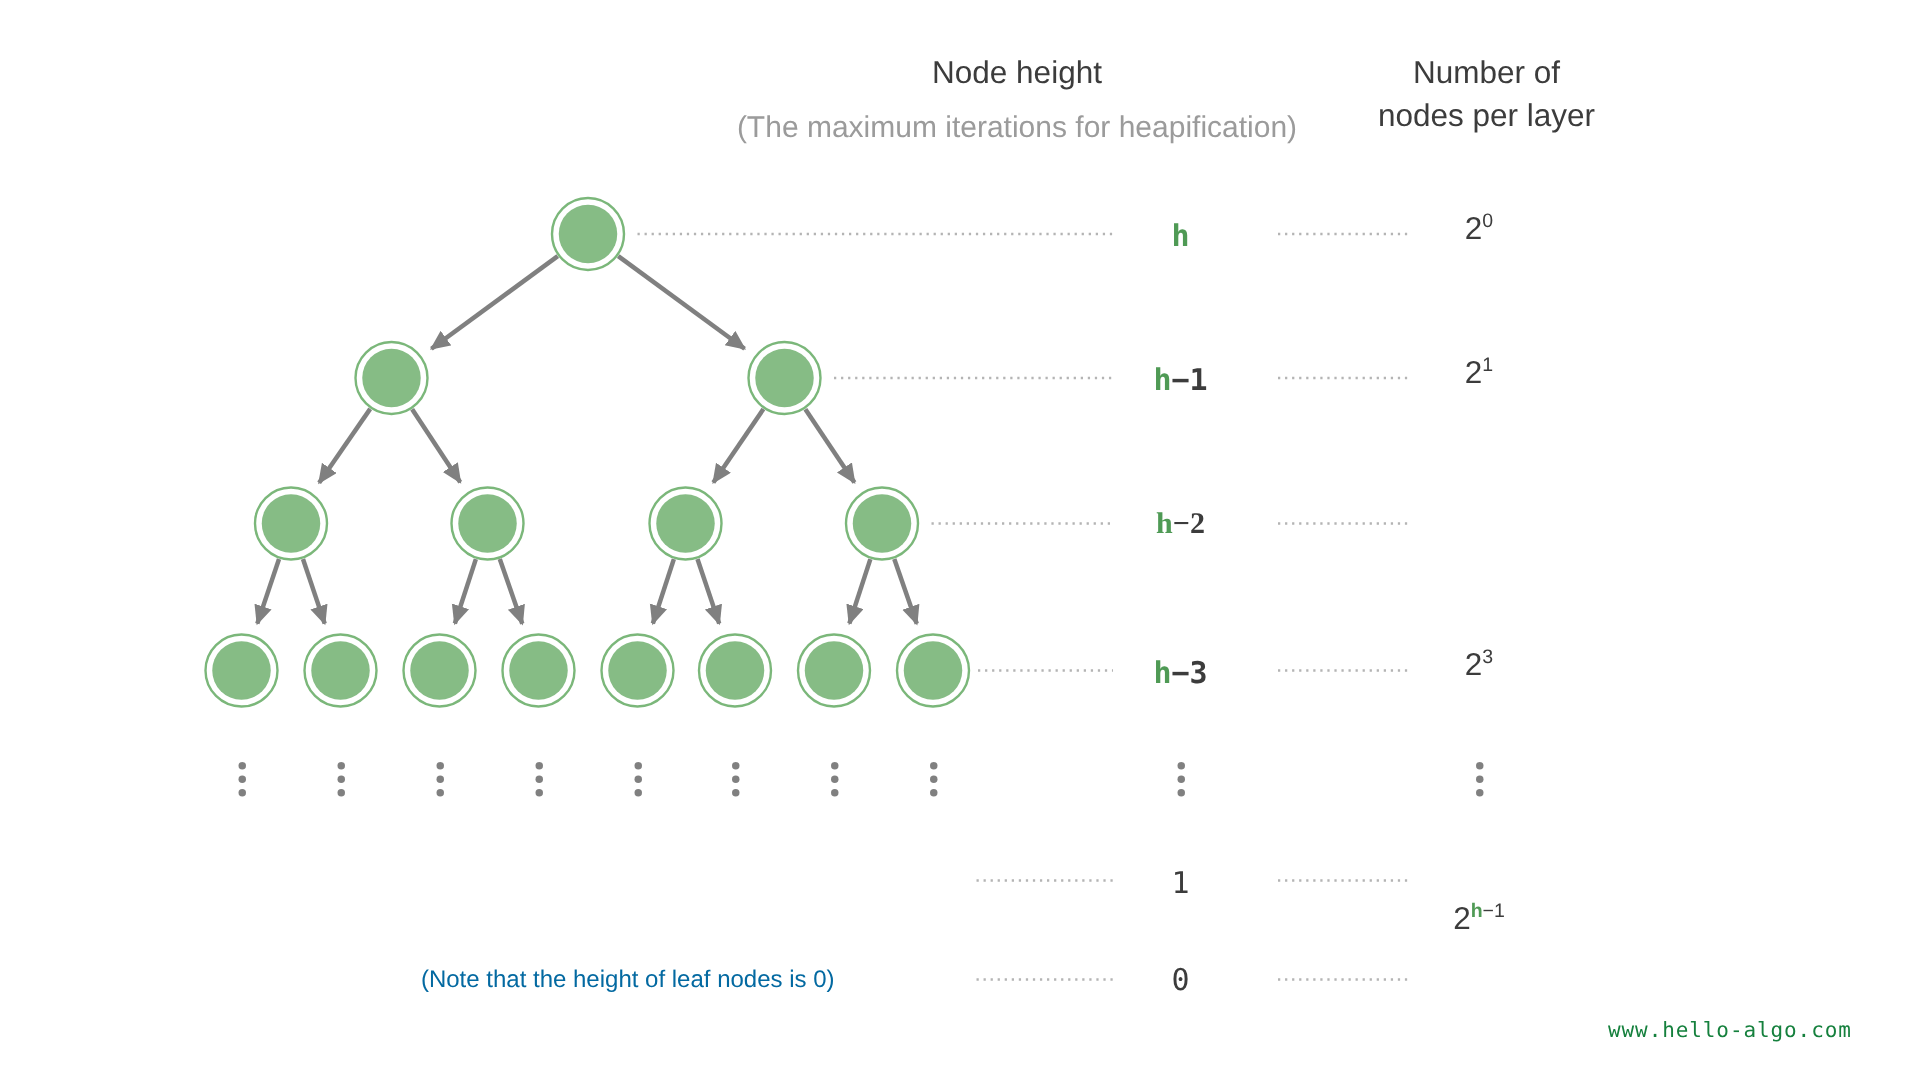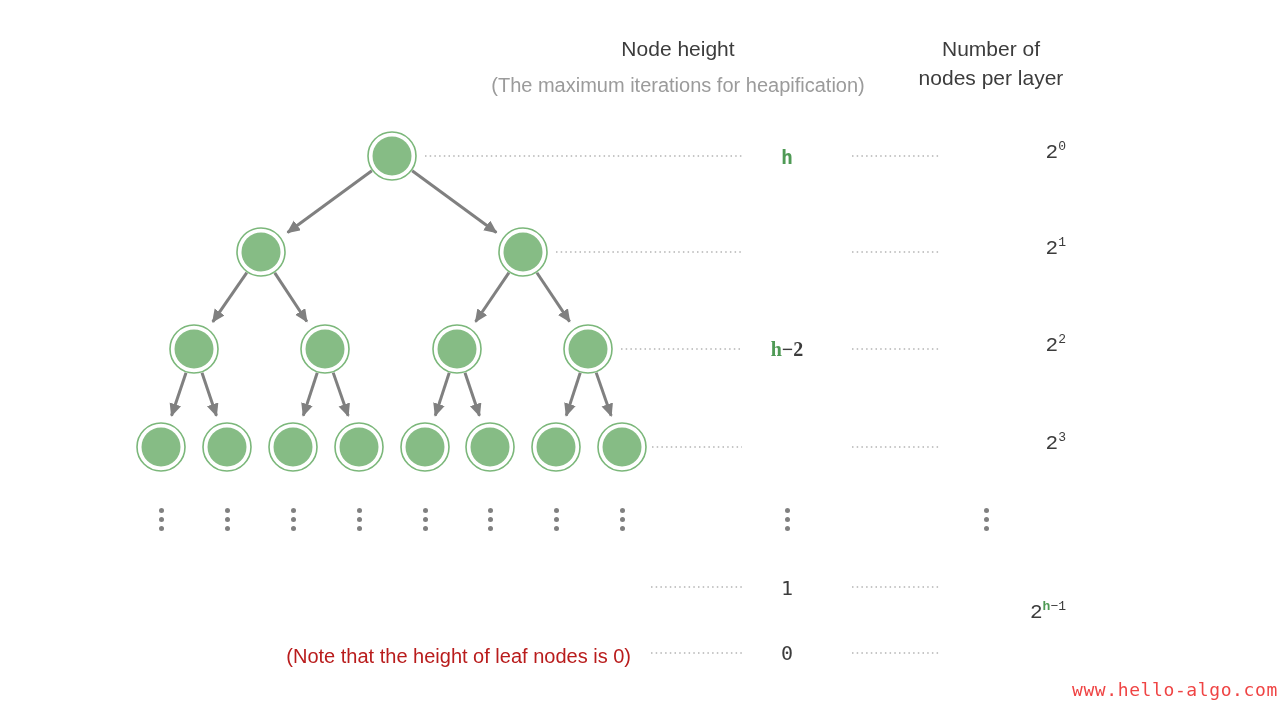--- a/index.html
+++ b/index.html
@@ -64,46 +64,46 @@
     text-align: center;
     font-size: 20px;
     color: #3c3c3c;
     white-space: nowrap;
     font-family: "DejaVu Sans Mono", monospace;
   }
 
   
   .count-label {
     position: absolute;
-    text-align: right;
+    text-align: center;
     font-size: 21px;
     color: #3c3c3c;
     white-space: nowrap;
-    font-family: Liberation Mono, monospace;
+    font-family: Liberation Sans, sans-serif;
   }
   .count-label sup {
     font-size: 0.62em;
     vertical-align: super;
     line-height: 0;
   }
   .count-label sup .hvar { color: #4f9a55; font-weight: bold; }
   .count-label sup .plain { color: #3c3c3c; }
 
   
   .note {
     position: absolute;
-    color: #b91c1c;
-    font-size: 20px;
-    white-space: nowrap;
-    text-align: right;
+    color: #0369a1;
+    font-size: 16px;
+    white-space: nowrap;
+    text-align: center;
   }
   .watermark {
     position: absolute;
-    color: #ef4444;
-    font-size: 18px;
+    color: #15803d;
+    font-size: 14px;
     letter-spacing: 0.6px;
     font-family: "DejaVu Sans Mono", monospace;
     white-space: nowrap;
   }
 
   
   .vdots {
     position: absolute;
     width: 5px;
     display: flex;
@@ -225,33 +225,36 @@
 
   <div class="col-title" style="left:528px; top:36px; width:300px;">Node height</div>
   <div class="col-subtitle" style="left:428px; top:74px; width:500px;">(The maximum iterations for heapification)</div>
 
   <div class="col-title" style="left:891px; top:36px; width:200px;">Number of</div>
   <div class="col-title" style="left:891px; top:65px; width:200px;">nodes per layer</div>
 
   <div class="height-label" style="left:707px; top:145px; width:160px;">
     <span class="hvar">h</span><span class="plain"></span>
   </div>
+  <div class="height-label" style="left:707px; top:241px; width:160px;">
+    <span class="hvar">h</span><span class="plain">−1</span>
+  </div>
   <div class="height-label" style="left:707px; top:338px; width:160px;font-family:Liberation Serif, serif;">
     <span class="hvar">h</span><span class="plain">−2</span>
   </div>
+  <div class="height-label" style="left:707px; top:436px; width:160px;">
+    <span class="hvar">h</span><span class="plain">−3</span>
+  </div>
 
   <div class="count-label" style="left:906px; top:141px; width:160px;">
     <span>2</span><sup><span class="plain">0</span></sup>
   </div>
   <div class="count-label" style="left:906px; top:237px; width:160px;">
     <span>2</span><sup><span class="plain">1</span></sup>
   </div>
-  <div class="count-label" style="left:906px; top:334px; width:160px;">
-    <span>2</span><sup><span class="plain">2</span></sup>
-  </div>
   <div class="count-label" style="left:906px; top:432px; width:160px;">
     <span>2</span><sup><span class="plain">3</span></sup>
   </div>
 
   <div class="height-num" style="left:707px; top:576px; width:160px;">1</div>
   <div class="height-num" style="left:707px; top:641px; width:160px;">0</div>
 
   <div class="count-label" style="left:906px; top:572px; width:160px;margin-top:29px;">
     <span>2</span><sup><span class="hvar">h</span><span class="plain">−1</span></sup>
   </div>

